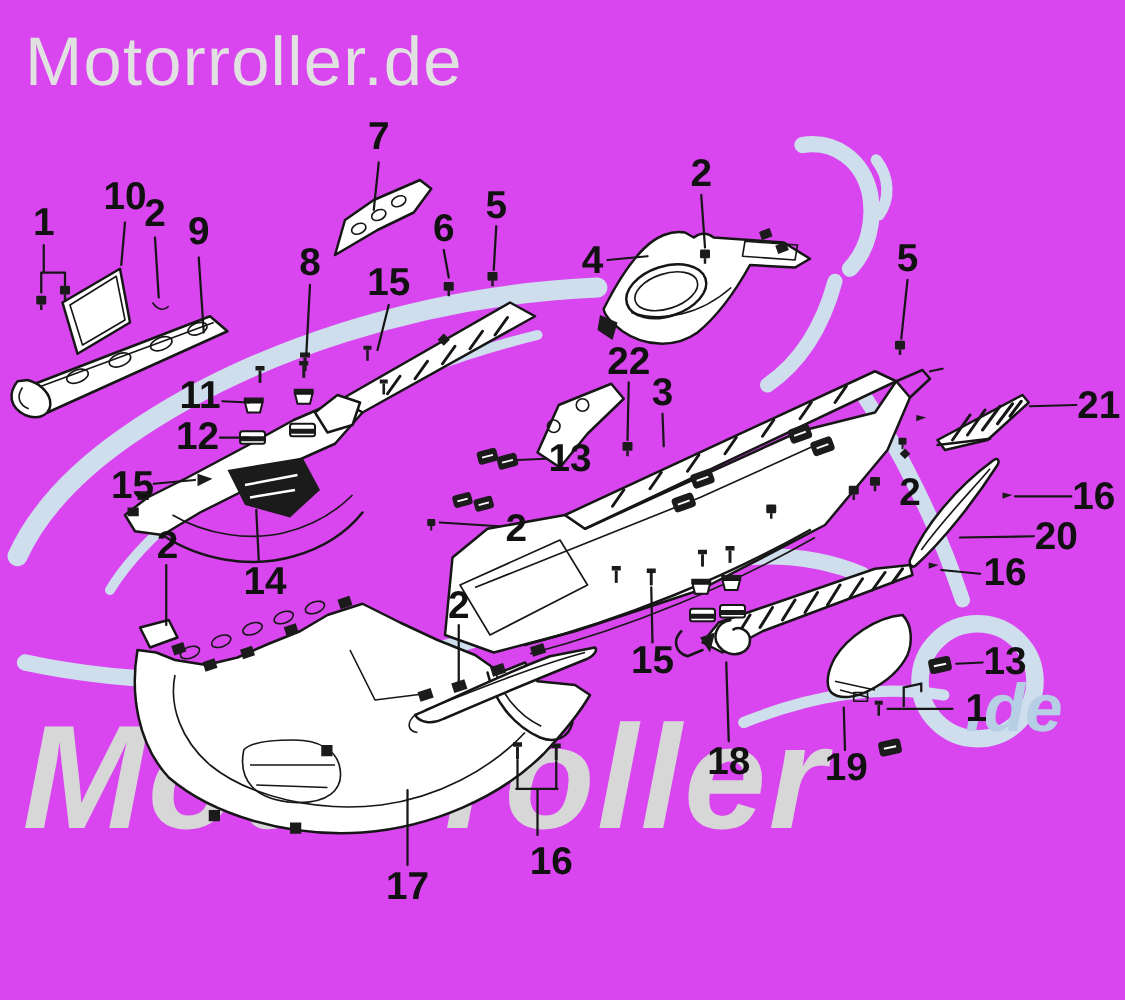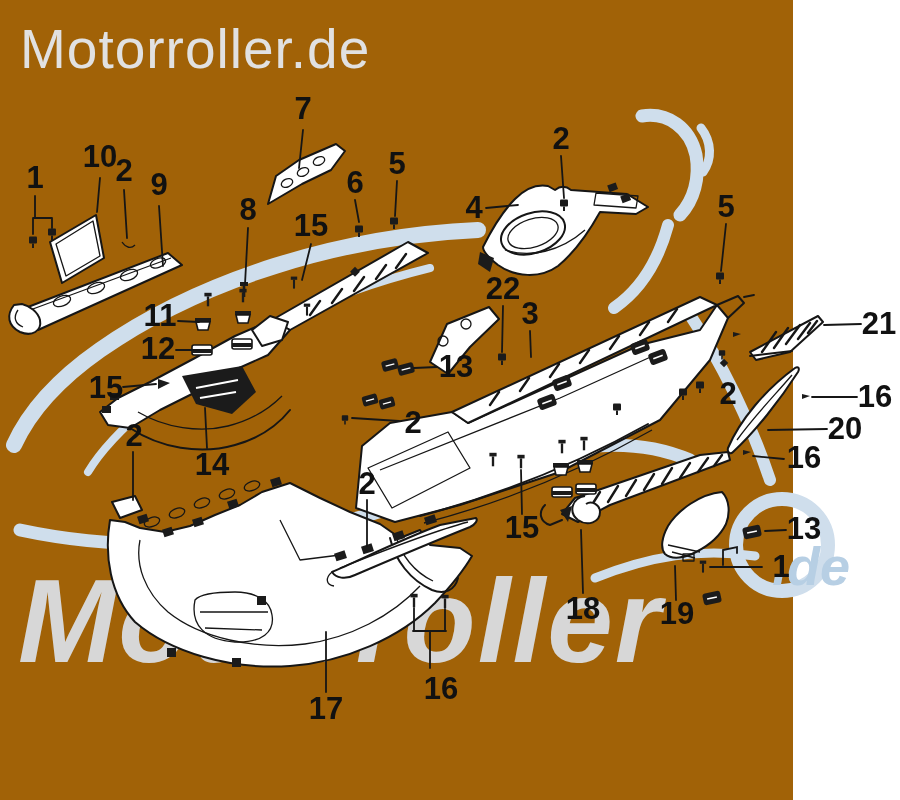--- a/index.html
+++ b/index.html
@@ -1,16 +1,16 @@
 <!DOCTYPE html>
 <html><head>
 <meta charset="utf-8">
 <style>
   html,body{margin:0;padding:0;background:#ffffff;width:900px;height:800px;overflow:hidden;}
-  #stage{position:relative;width:793px;height:800px;background:#a16207;}
+  #stage{position:relative;width:900px;height:800px;background:#d946ef;}
   svg{position:absolute;left:0;top:0;}
   .swirl{fill:none;stroke:#cfdeec;stroke-linecap:round;}
   .wm-top{font-family:"Liberation Sans",sans-serif;font-size:55px;font-weight:500;fill:#e1e1e1;letter-spacing:1px;}
   .wm-big{font-family:"Liberation Sans",sans-serif;font-size:118px;font-weight:700;font-style:italic;fill:#d7d7d7;letter-spacing:2px;}
   .wm-de{font-family:"Liberation Sans",sans-serif;font-size:54px;font-weight:700;font-style:italic;fill:#b7cfe4;}
   .ln{fill:none;stroke:#161616;stroke-width:2;stroke-linejoin:round;stroke-linecap:round;}
   .fw{fill:#ffffff;stroke:#161616;stroke-width:2;stroke-linejoin:round;}
   .thin{fill:none;stroke:#161616;stroke-width:1.3;stroke-linejoin:round;}
   .blk{fill:#1b1b1b;stroke:none;}
   .ld{fill:none;stroke:#161616;stroke-width:1.8;stroke-linecap:round;}

